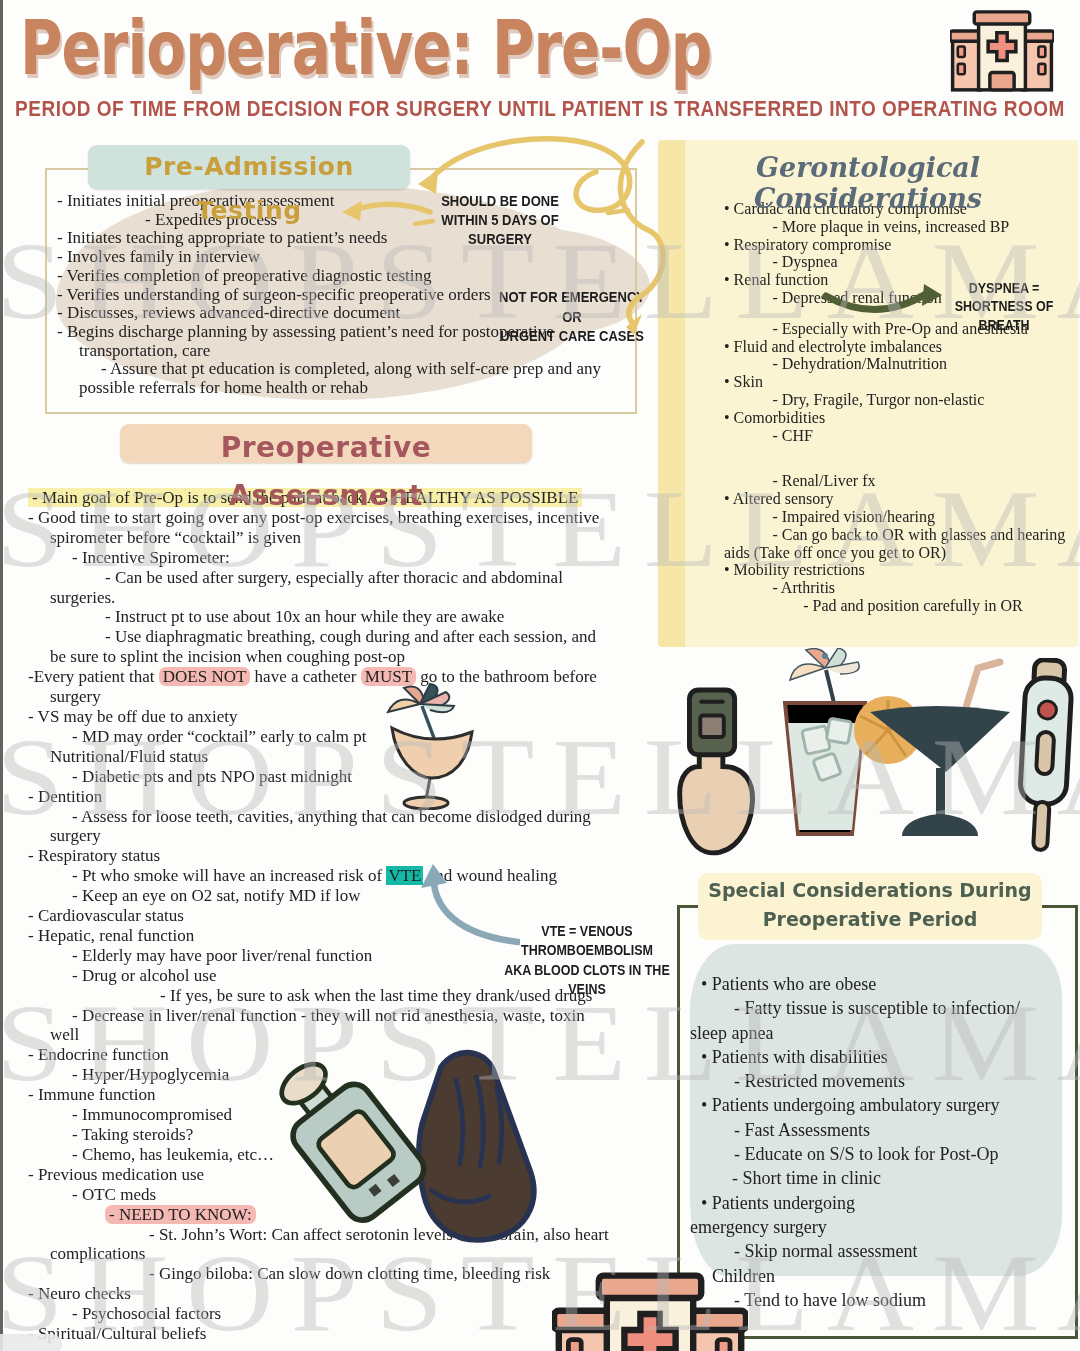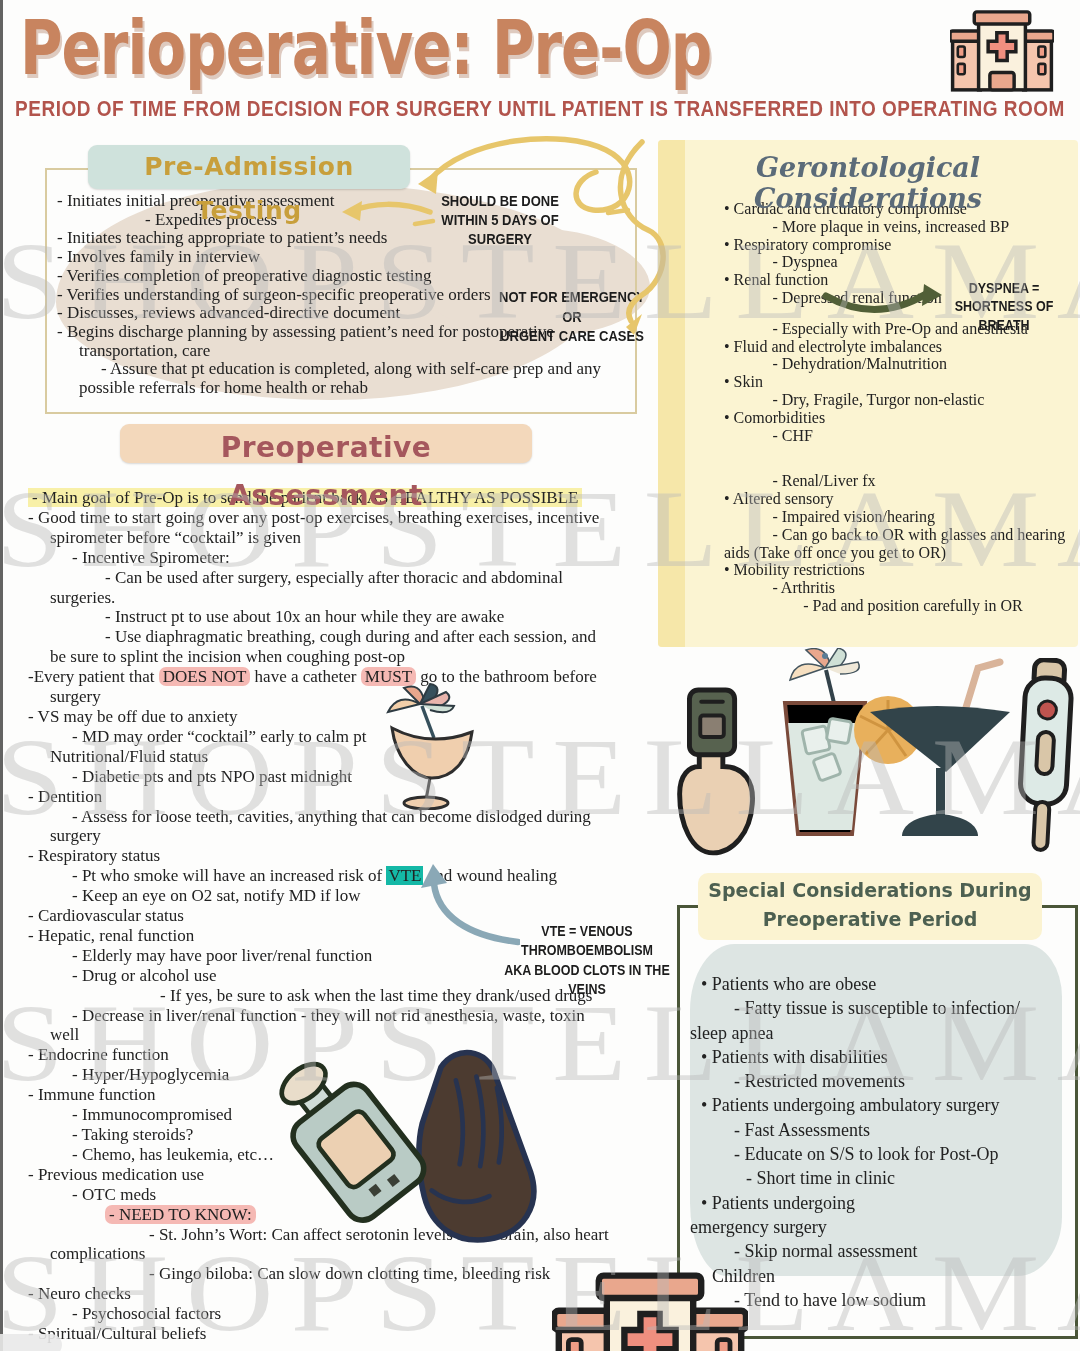--- a/index.html
+++ b/index.html
@@ -313,21 +313,21 @@
   </div>
   <div class="abs list" id="special-list">
       <div class="ln" style="padding-left: 11px;"><span>• Patients who are obese</span></div>
       <div class="ln" style="padding-left: 44px;"><span>- Fatty tissue is susceptible to infection/</span></div>
       <div class="ln" style="padding-left: 0px;"><span>sleep apnea</span></div>
       <div class="ln" style="padding-left: 11px;"><span>• Patients with disabilities</span></div>
       <div class="ln" style="padding-left: 44px;"><span>- Restricted movements</span></div>
       <div class="ln" style="padding-left: 11px;"><span>• Patients undergoing ambulatory surgery</span></div>
       <div class="ln" style="padding-left: 44px;"><span>- Fast Assessments</span></div>
       <div class="ln" style="padding-left: 44px;"><span>- Educate on S/S to look for Post-Op</span></div>
-      <div class="ln" style="padding-left: 56px;"><span>- Short time in clinic</span></div>
+      <div class="ln" style="padding-left: 42px;"><span>- Short time in clinic</span></div>
       <div class="ln" style="padding-left: 11px;"><span>• Patients undergoing</span></div>
       <div class="ln" style="padding-left: 0px;"><span>emergency surgery</span></div>
       <div class="ln" style="padding-left: 44px;"><span>- Skip normal assessment</span></div>
       <div class="ln" style="padding-left: 22px;"><span>Children</span></div>
       <div class="ln" style="padding-left: 44px;"><span>- Tend to have low sodium</span></div>
     </div>
 
   <div class="abs art" style="left:552px;top:1266px;width:196px;height:160px;">
     <svg width="196" height="160" viewBox="0 0 120 100">
       <rect x="3" y="36" width="32" height="60" fill="#f5c5ad" stroke="#1f1f1f" stroke-width="4"></rect>

